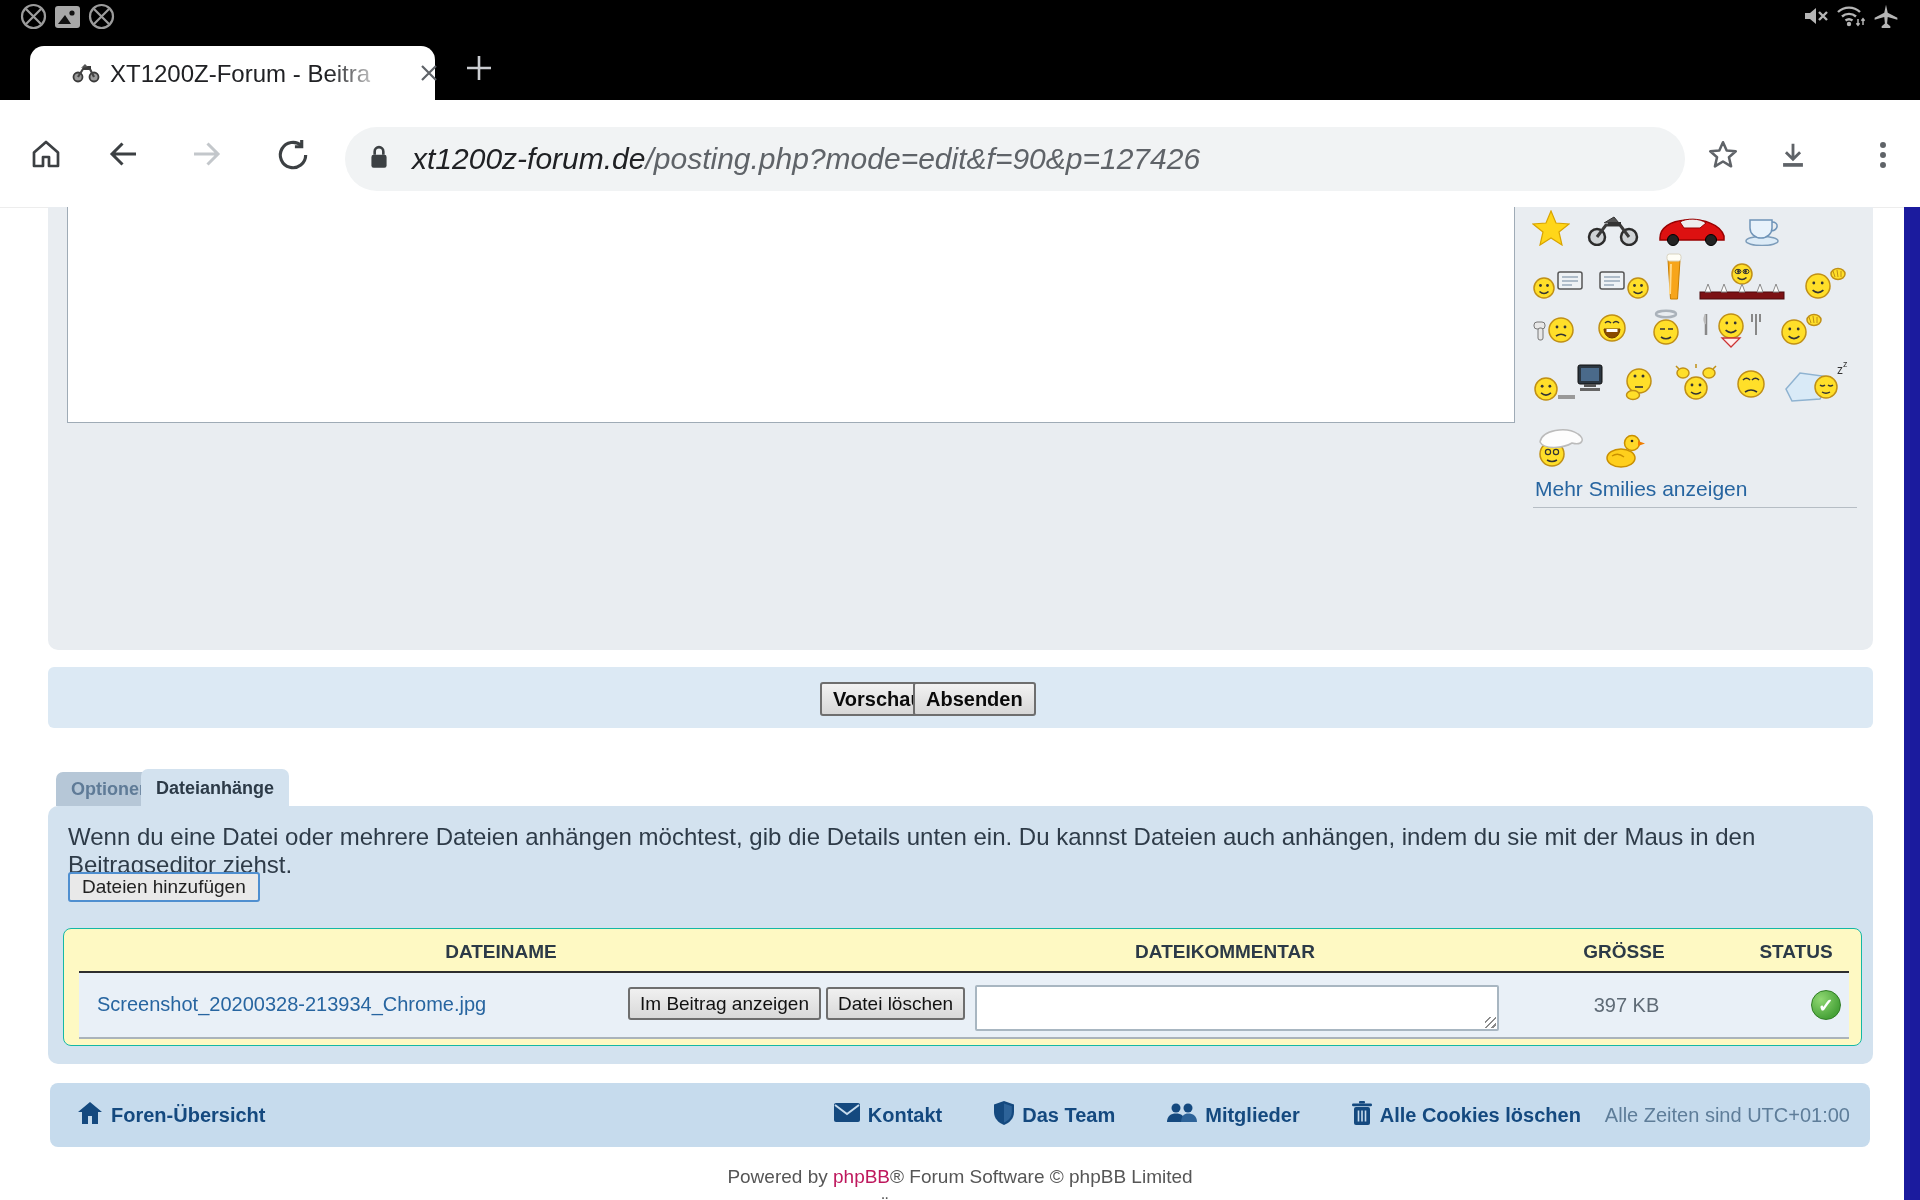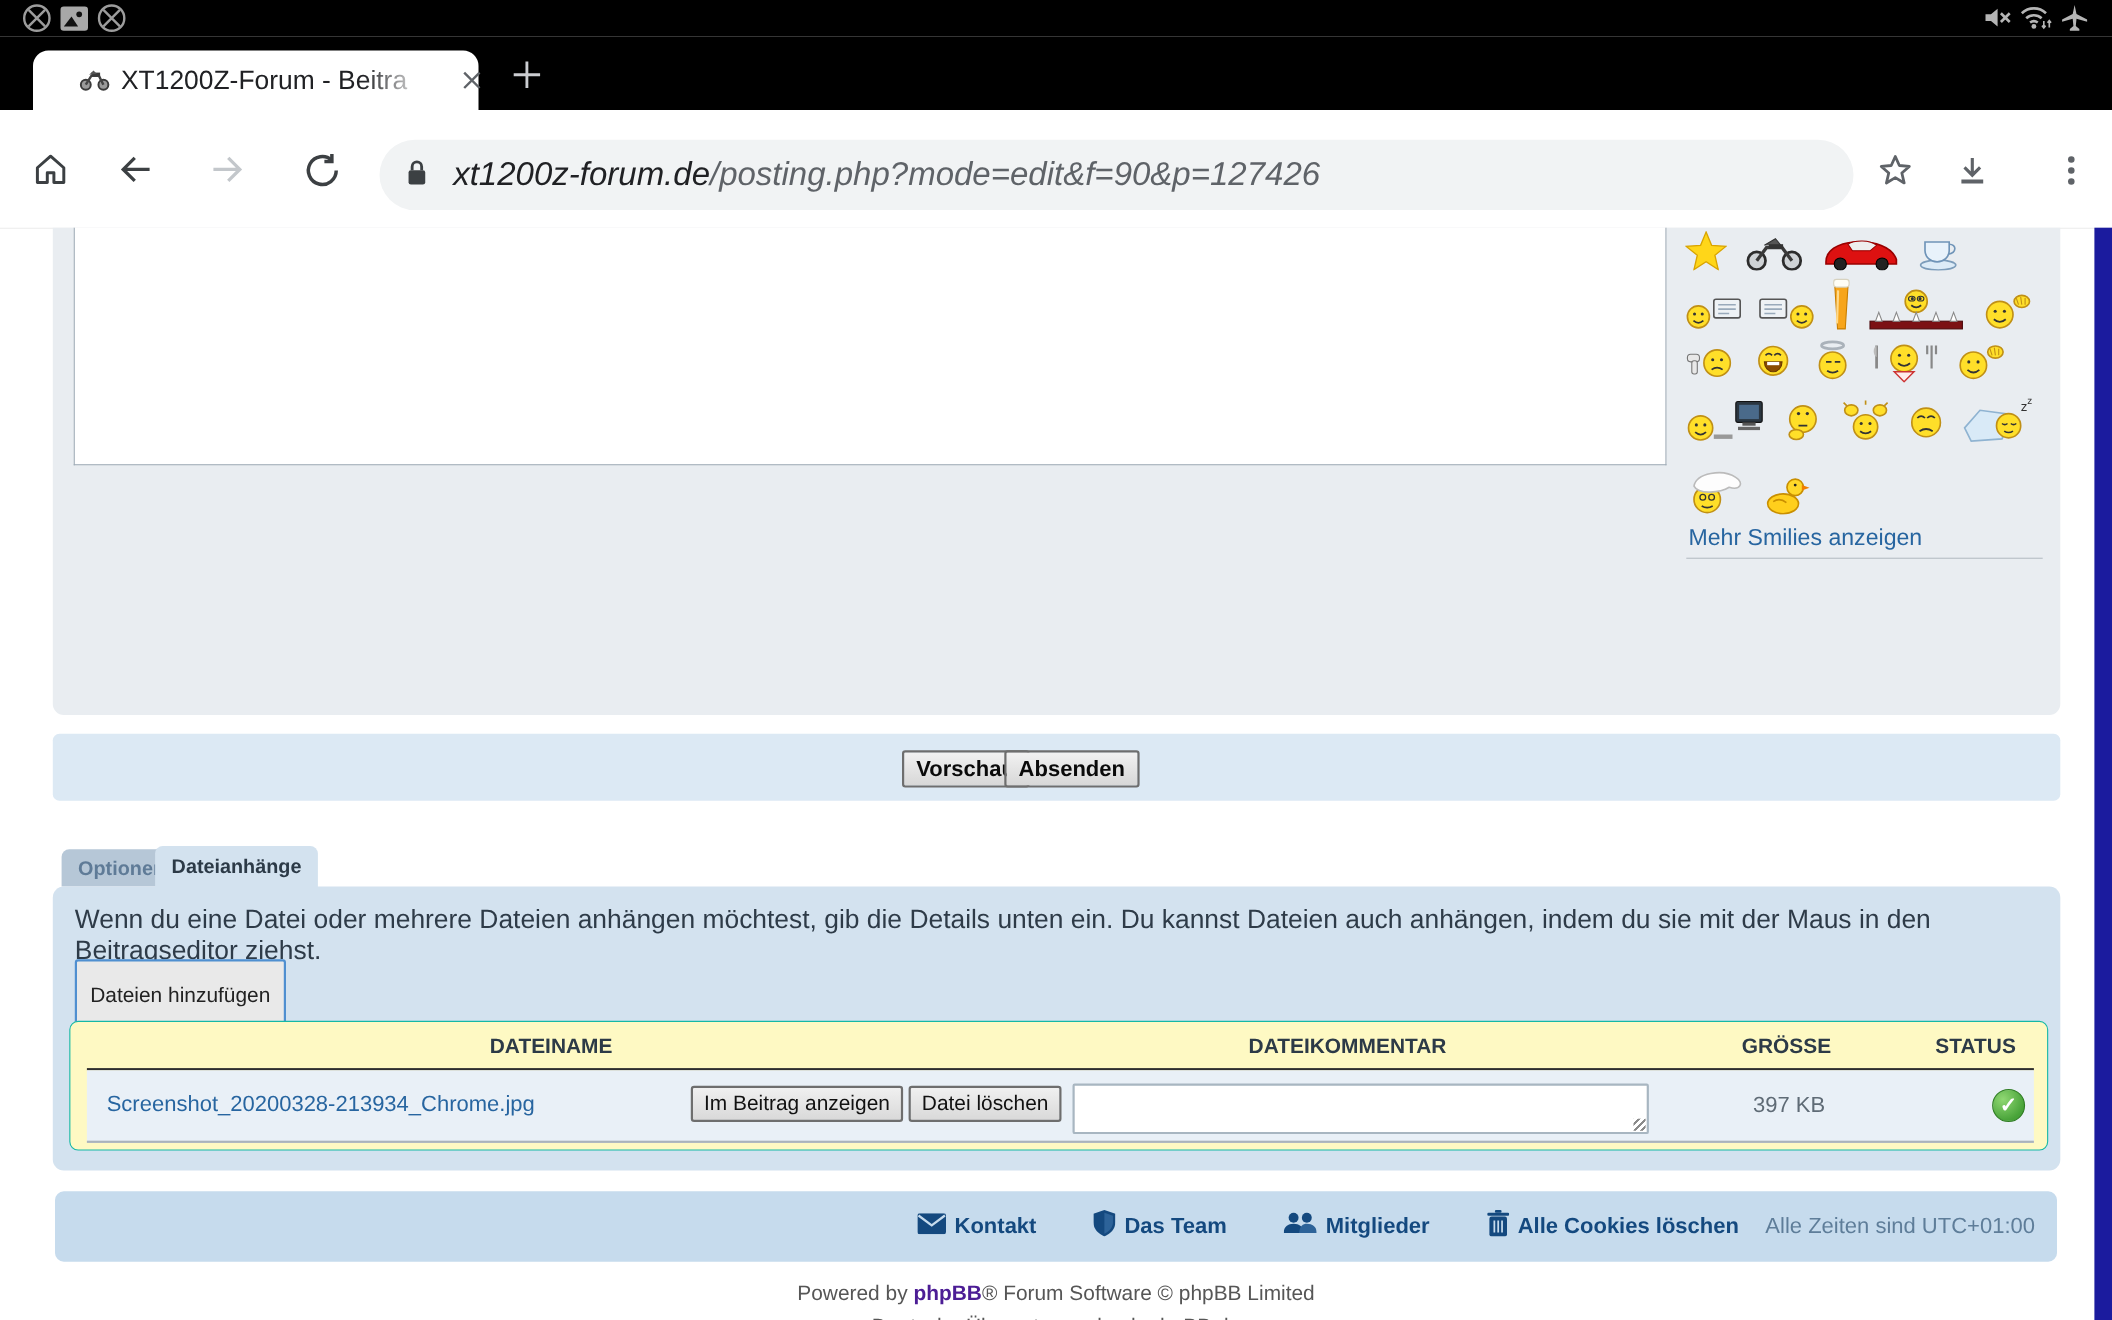--- a/index.html
+++ b/index.html
@@ -57,21 +57,21 @@
 
   
   .ptab{position:absolute;border-radius:7px 7px 0 0;font-size:18px;padding:0 15px;cursor:pointer;}
   #tab-optionen{left:56px;top:772px;height:34px;line-height:34px;background:#b6c7d7;color:#5f7b97;font-weight:bold;}
   #tab-datei{left:141px;top:769px;height:39px;line-height:39px;background:#d3e2ef;color:#2c3a47;font-weight:bold;}
 
   
   #attach-panel{left:48px;top:806px;width:1825px;height:258px;background:#d3e2ef;border-radius:10px;}
   #attach-intro{left:68px;top:823px;width:1760px;font-size:24px;color:#2e3b48;}
   #add-files-btn{left:68px;top:872px;background:#e9e9e9;border:2px solid #4f8fd0;border-radius:3px;
-                 font-size:19px;color:#222;padding:20px 12px;line-height:24px;cursor:pointer;
+                 font-size:19px;color:#222;padding:1px 12px;line-height:24px;cursor:pointer;
                  font-family:"Liberation Sans",sans-serif;}
   #table-panel{left:63px;top:928px;width:1799px;height:118px;background:#fef9c3;border:1px solid #14b8a6;
                border-radius:8px;box-sizing:border-box;}
   .th{position:absolute;top:12px;font-size:19px;font-weight:bold;color:#2c3a47;text-align:center;}
   #hdr-line{left:15px;top:42px;width:1770px;height:2px;background:#2e2e2e;}
   #attach-row{left:15px;top:44px;width:1770px;height:64px;background:#e9f0f7;border-bottom:2px solid #aab3bb;}
   #file-link{position:absolute;left:18px;top:20px;font-size:20px;color:#2765a0;text-decoration:none;}
   #row-btn-show{left:549px;top:14px;}
   #row-btn-del{left:747px;top:14px;}
   .rowbtn{position:absolute;background:linear-gradient(#f0f0f0,#d9d9d9);border:2px solid #6e6e6e;
@@ -90,21 +90,21 @@
 
   
   #footer-bar{left:50px;top:1083px;width:1820px;height:64px;background:#c6dbed;border-radius:8px;}
   #home-link{position:absolute;left:28px;top:0;height:64px;display:flex;align-items:center;gap:9px;
              color:#14497f;font-size:20px;font-weight:bold;text-decoration:none;cursor:pointer;}
   #footer-links{position:absolute;right:20px;top:0;height:64px;display:flex;align-items:center;gap:24px;}
   .flink{display:flex;align-items:center;gap:8px;color:#14497f;font-size:20px;font-weight:bold;
          text-decoration:none;cursor:pointer;padding-left:28px;}
   #timezone{color:#5e7d99;font-size:20px;font-weight:normal;}
   #powered{left:0;top:1166px;width:1920px;text-align:center;font-size:19px;color:#565656;}
-  #powered a{color:#4c1d95;text-decoration:none;font-weight:bold;}
+  #powered a{color:#be185d;text-decoration:none;}
   #translation{left:0;top:1196px;width:1920px;text-align:center;font-size:19px;color:#565656;}
 </style>
 </head>
 <body>
 
 <div id="screen">
 
   <div class="abs" id="status-bar">
     <div class="abs" id="status-left"><span class="sicon"><svg width="27" height="27" viewBox="0 0 27 27">
             <circle cx="13.5" cy="13.5" r="11.5" fill="none" stroke="#9c9c9c" stroke-width="2.2"></circle>
@@ -412,20 +412,26 @@
       <span id="comment-wrap">
         <input id="comment-input" type="text" value="" style="">
         <span id="resize-handle"></span>
       </span>
       <span id="file-size">397 KB</span>
       <span id="status-ok">✓</span>
     </div>
   </div>
 
   <div class="abs" id="footer-bar">
+    <a id="home-link" href="#">
+      <span><svg width="24" height="22" viewBox="0 0 24 22" fill="#14497f">
+            <path d="M12 0 L24 10 H20 V22 H14 V14 H10 V22 H4 V10 H0 Z"></path>
+          </svg></span>
+      <span>Foren-Übersicht</span>
+    </a>
     <div id="footer-links">
         <a class="flink" href="#">
           <span><svg width="26" height="19" viewBox="0 0 26 19">
               <rect x="0" y="0" width="26" height="19" rx="2" fill="#14497f"></rect>
               <path d="M1 2 L13 11 L25 2" fill="none" stroke="#c6dbed" stroke-width="2"></path>
             </svg></span>
           <span>Kontakt</span>
         </a>
         <a class="flink" href="#">
           <span><svg width="20" height="24" viewBox="0 0 20 24">

